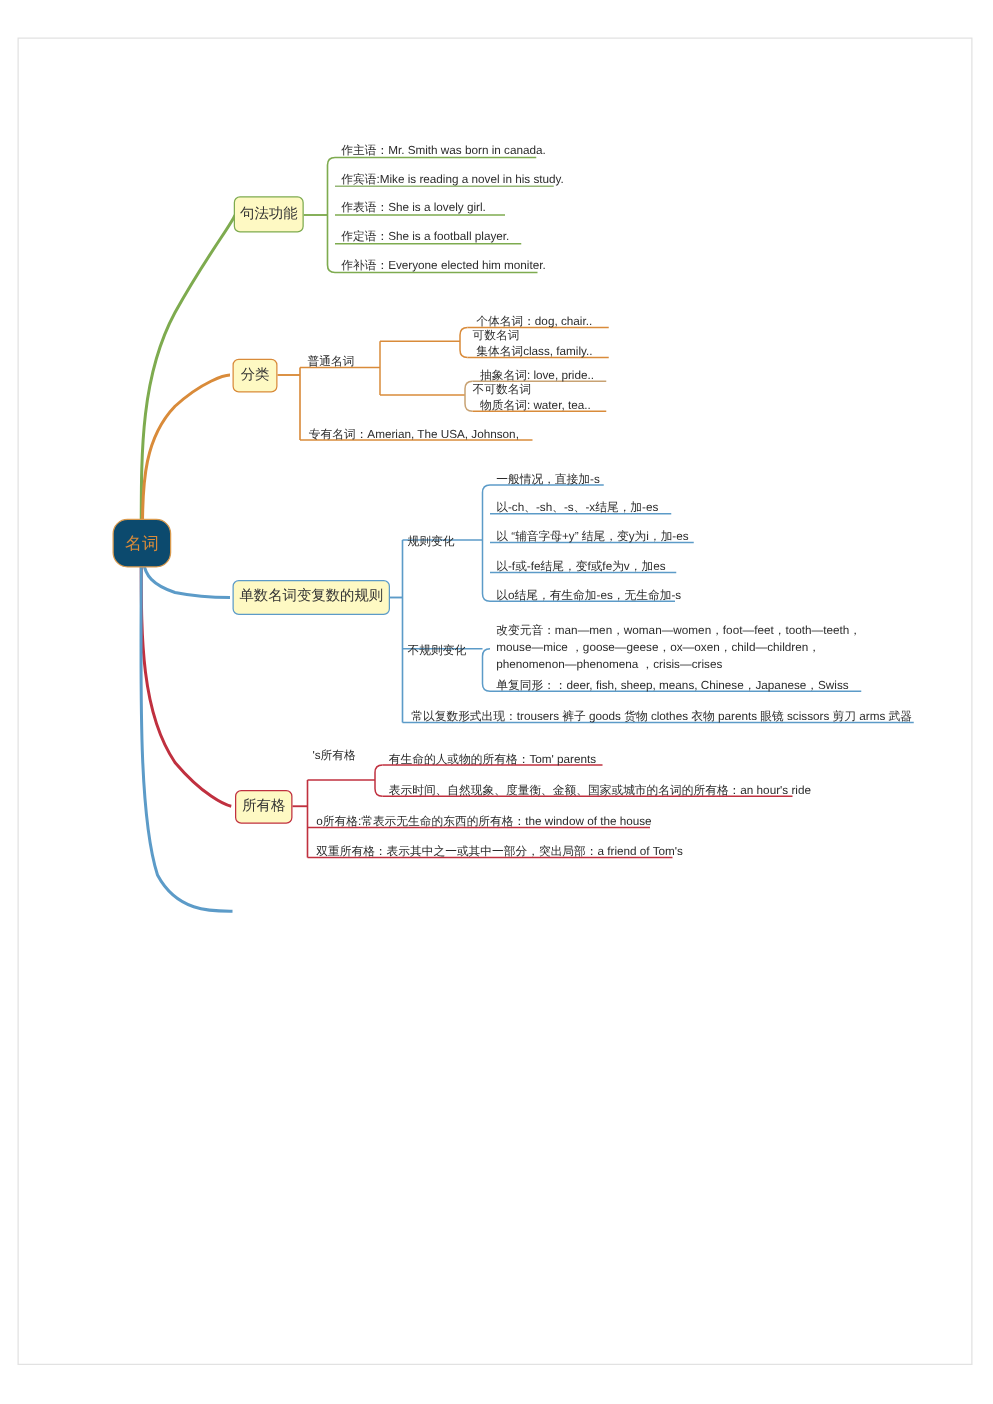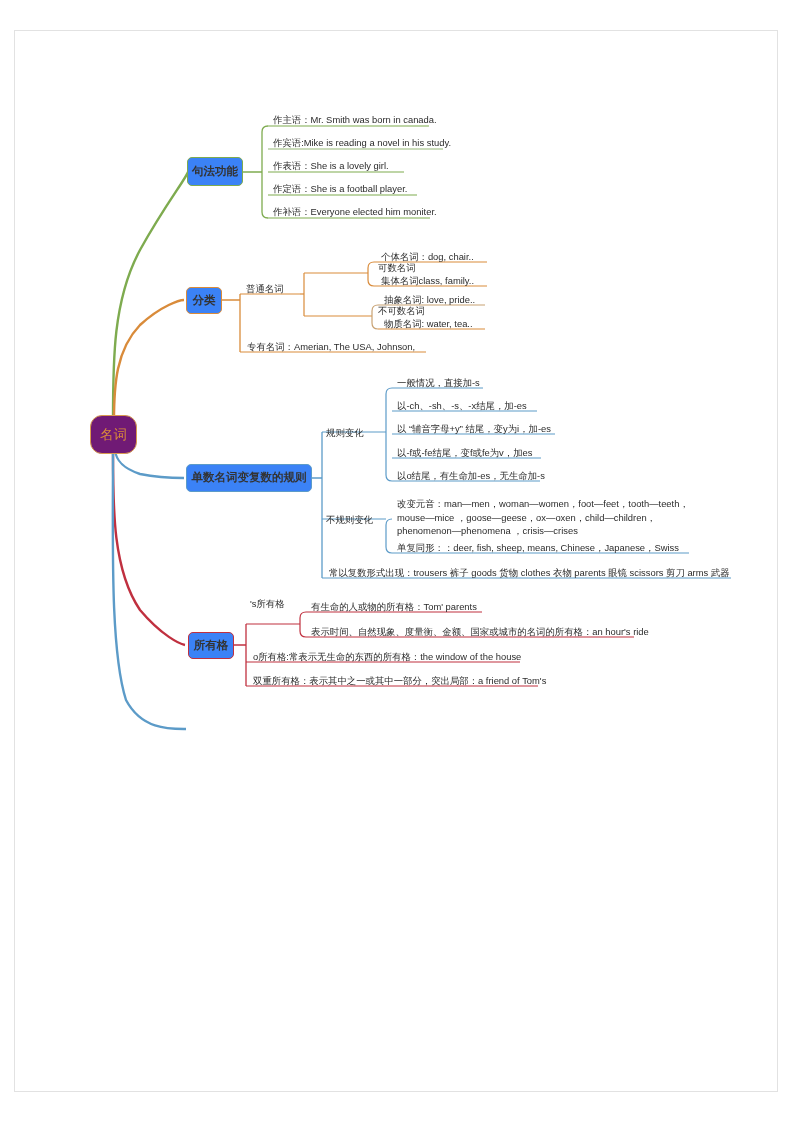--- a/index.html
+++ b/index.html
@@ -4,22 +4,22 @@
 <style>
   html,body{margin:0;padding:0;background:#ffffff;}
   body{width:794px;height:1123px;position:relative;font-family:"Liberation Sans","DejaVu Sans",sans-serif;overflow:hidden;}
   #page{position:absolute;left:0;top:0;width:794px;height:1123px;background:#fff;}
   #page-border{position:absolute;left:14px;top:30px;width:764px;height:1062px;border:1px solid #e2e2e2;box-sizing:border-box;}
   #map{position:absolute;left:0;top:0;width:794px;height:1123px;}
   svg{position:absolute;left:0;top:0;width:794px;height:1123px;overflow:visible;}
 
   .node{position:absolute;box-sizing:border-box;display:flex;align-items:center;justify-content:center;
         white-space:nowrap;line-height:1.15;}
-  .root{border:1.4px solid #d99a4e;border-radius:12px;color:#d98b3a;font-size:13.5px;background:#701a75;}
-  .lvl1{border-width:1.2px;border-style:solid;border-radius:5px;background:#3b82f6;color:#333;font-size:11.5px;font-weight:bold;}
+  .root{border:1.4px solid #d99a4e;border-radius:12px;color:#d98b3a;font-size:13.5px;background:#0c4a6e;}
+  .lvl1{border-width:1.2px;border-style:solid;border-radius:5px;background:#fef9c3;color:#333;font-size:11.5px;}
   .lvl1.green{border-color:#7eab4f;}
   .lvl1.orange{border-color:#d98b3a;}
   .lvl1.blue{border-color:#5c9bc8;}
   .lvl1.red{border-color:#c0303f;}
   .lvl1.navy{border-color:#2f5d8a;}
 
   .leaf{position:absolute;font-size:9.4px;color:#2b2b2b;white-space:nowrap;line-height:1.25;
         text-align:left;padding:0 2px 1px 3px;}
   .leaf.multi{white-space:normal;line-height:1.45;}
   .plain{position:absolute;font-size:9.4px;color:#2b2b2b;white-space:nowrap;line-height:1.25;}

